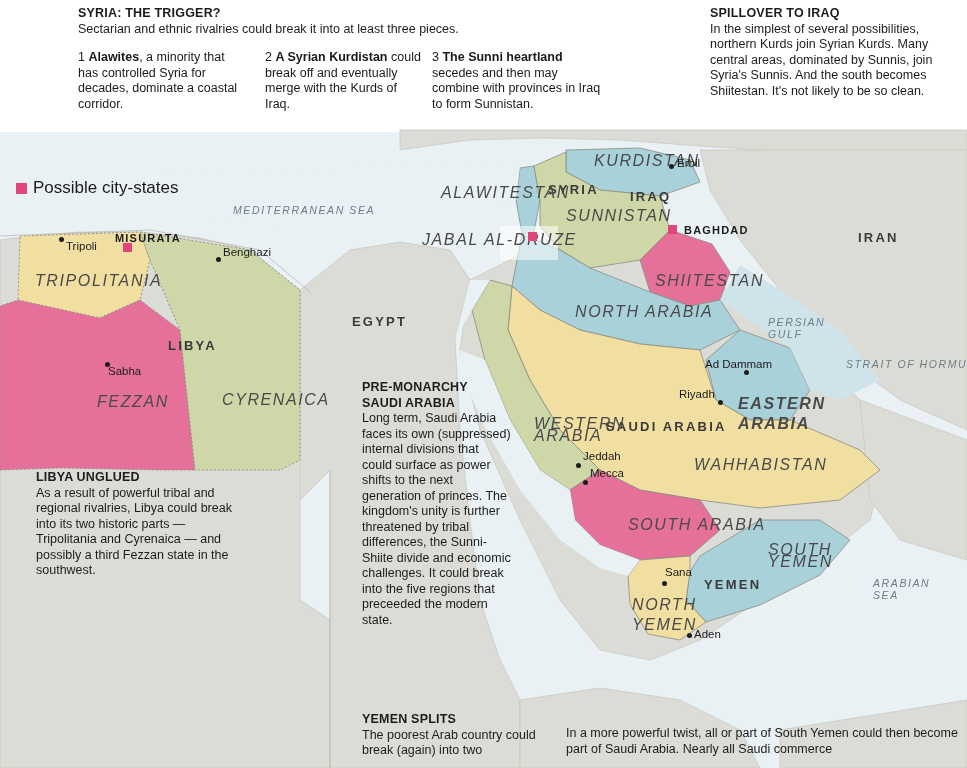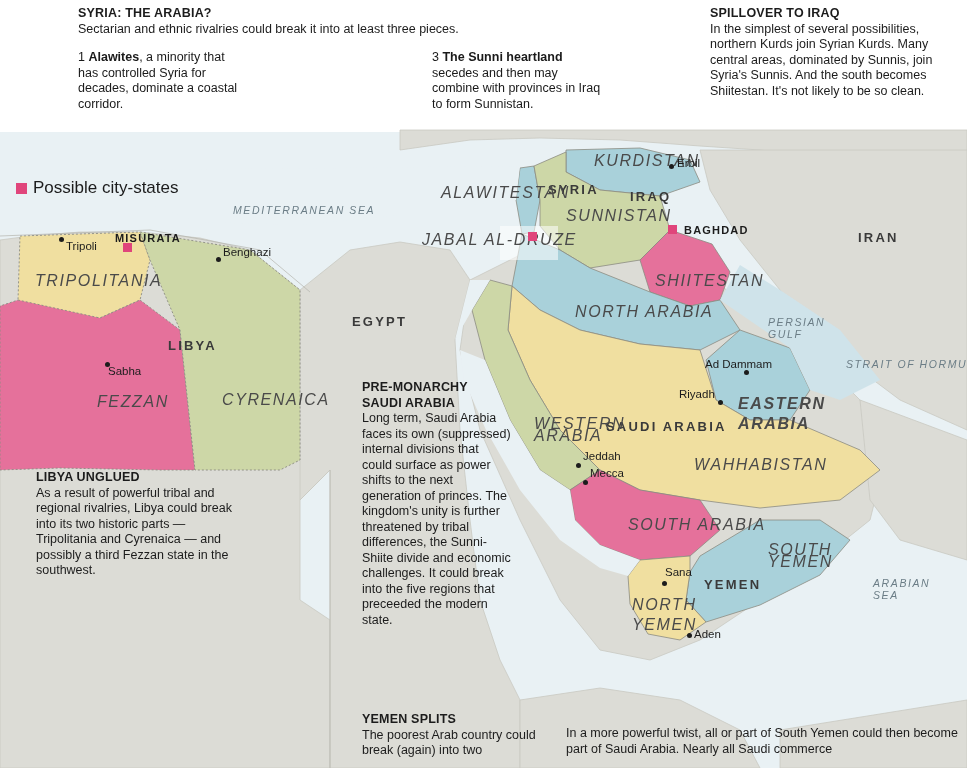--- a/index.html
+++ b/index.html
@@ -124,29 +124,33 @@
 
     <g stroke="#b5b5ad" stroke-width="0.7" fill="none">
       <path d="M0,236 L150,230 L260,250 L310,292"></path>
       <path d="M330,470 L330,620 L330,768"></path>
     </g>
   </svg>
 
   <div class="sea" style="left:500px;top:226px;width:58px;height:34px;background:#ffffff;opacity:.55;"></div>
 
   <div class="note" style="left:78px;top:6px;width:620px;">
-    <p class="hd">SYRIA: THE ARABIA?</p>
+    <p class="hd">SYRIA: THE TRIGGER?</p>
     <p>Sectarian and ethnic rivalries could break it into at least three pieces.</p>
   </div>
 
   <div class="numnote" style="left:78px;top:50px;width:160px;">
     <span>1</span>
     <b>Alawites</b><span>, a minority that has controlled Syria for decades, dominate a coastal corridor.</span>
   </div>
 
+  <div class="numnote" style="left:265px;top:50px;width:160px;">
+    <span>2</span>
+    <b>A Syrian Kurdistan</b><span> could break off and eventually merge with the Kurds of Iraq.</span>
+  </div>
 
   <div class="numnote" style="left:432px;top:50px;width:170px;">
     <span>3</span>
     <b>The Sunni heartland</b><span> secedes and then may combine with provinces in Iraq to form Sunnistan.</span>
   </div>
 
   <div class="note" style="left:710px;top:6px;width:250px;">
     <p class="hd">SPILLOVER TO IRAQ</p>
     <p>In the simplest of several possibilities, northern Kurds join Syrian Kurds. Many central areas, dominated by Sunnis, join Syria's Sunnis. And the south becomes Shiitestan. It's not likely to be so clean.</p>
   </div>

